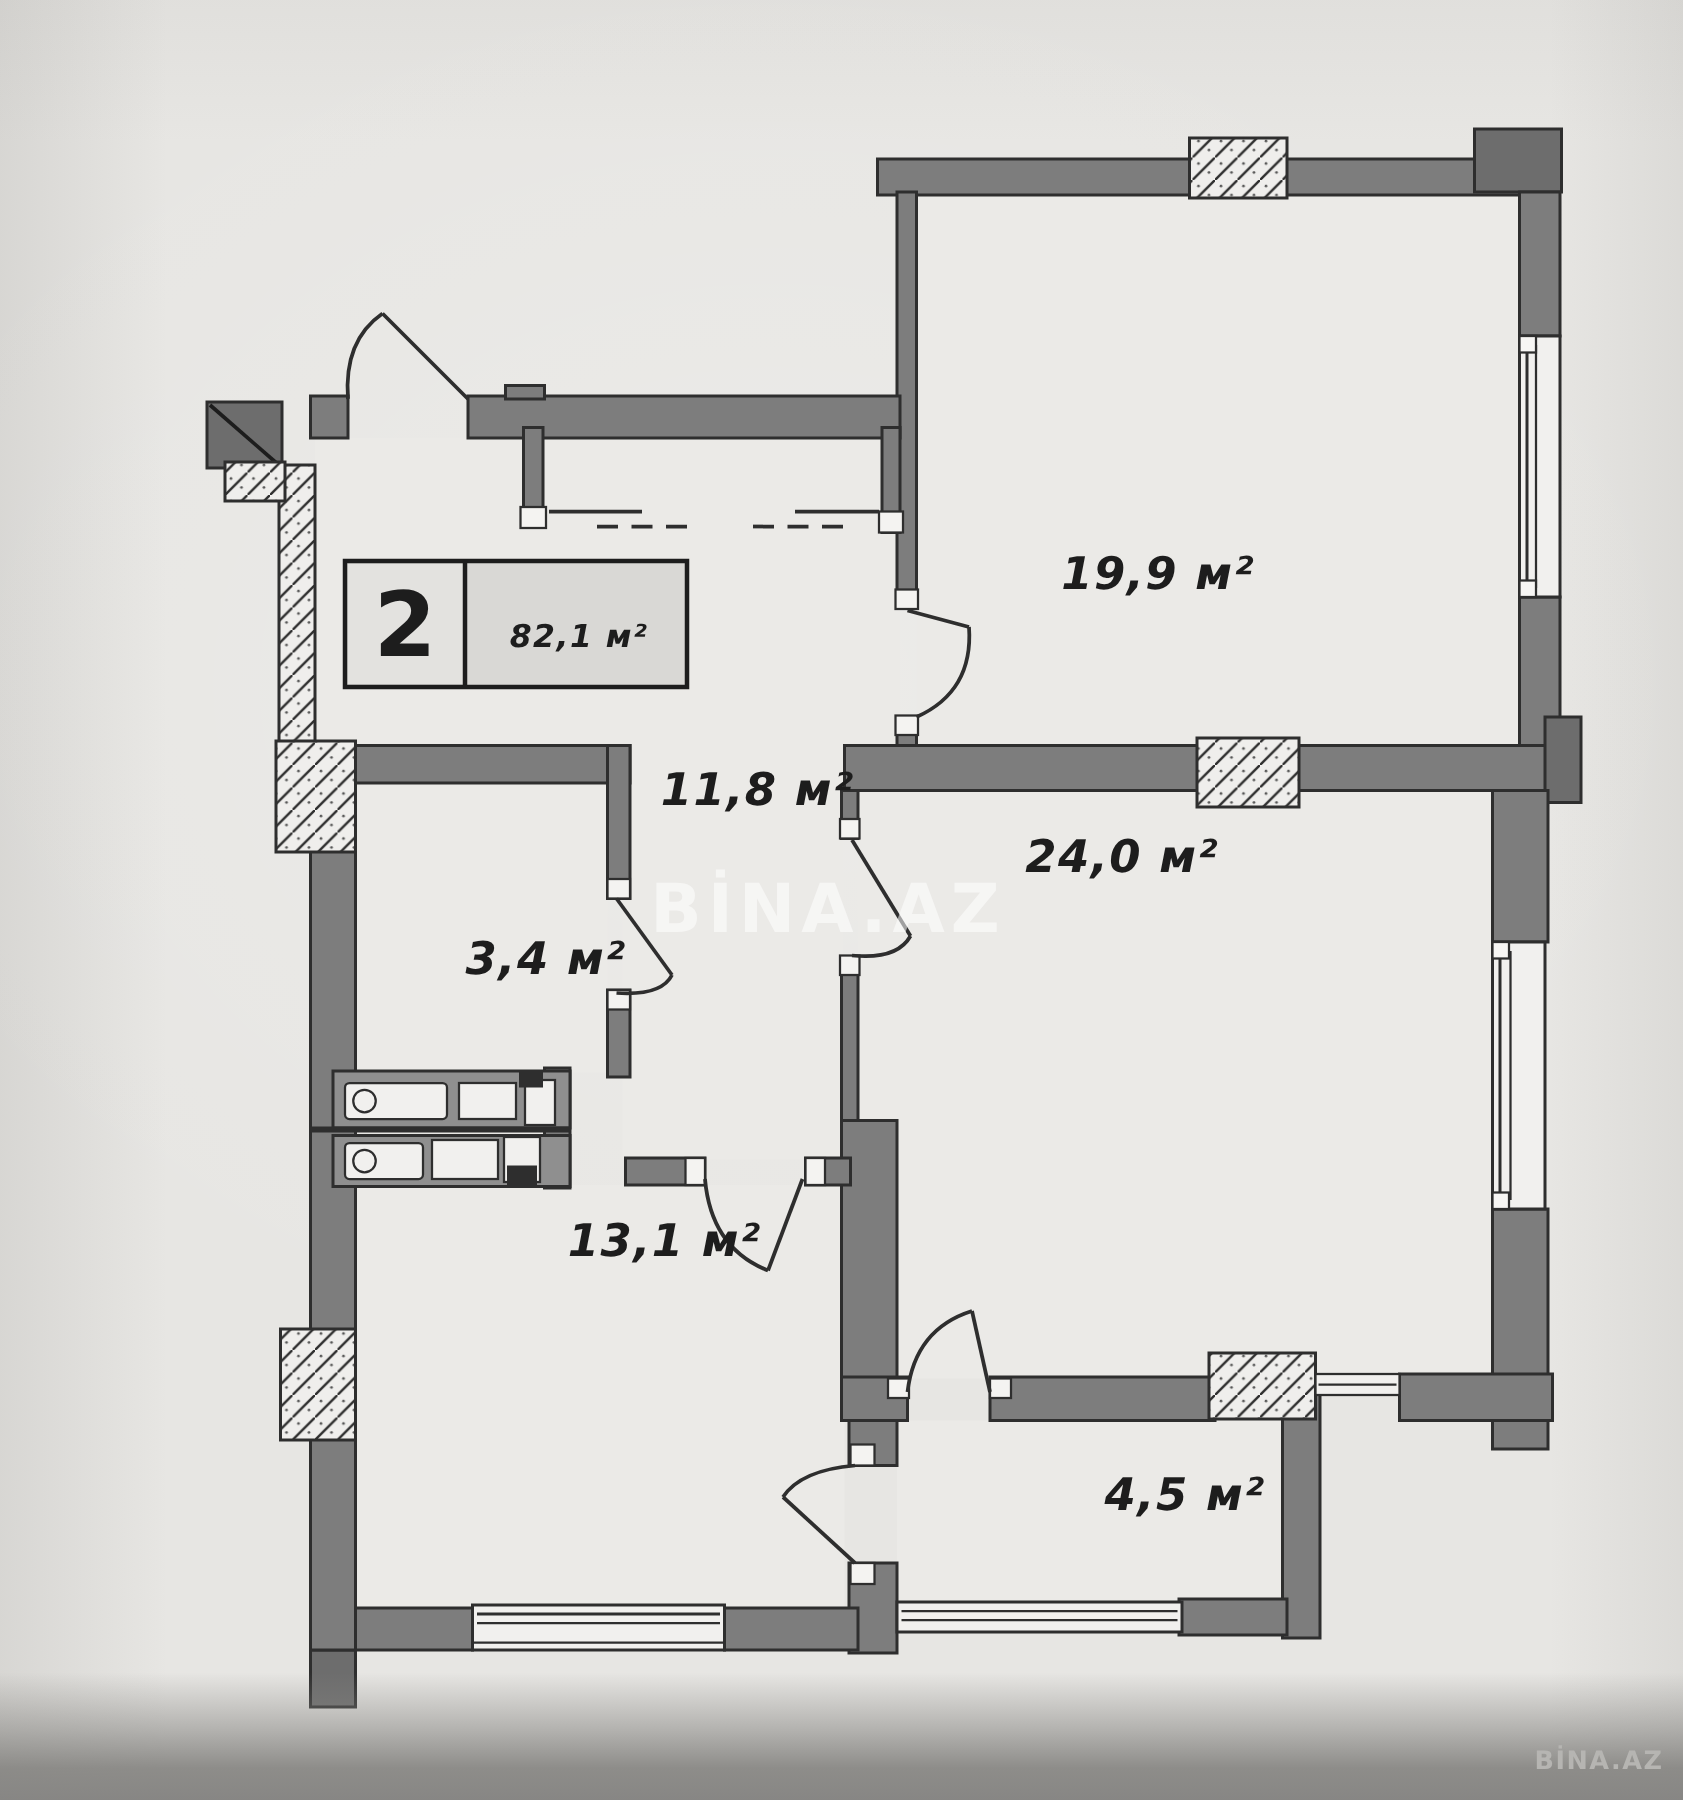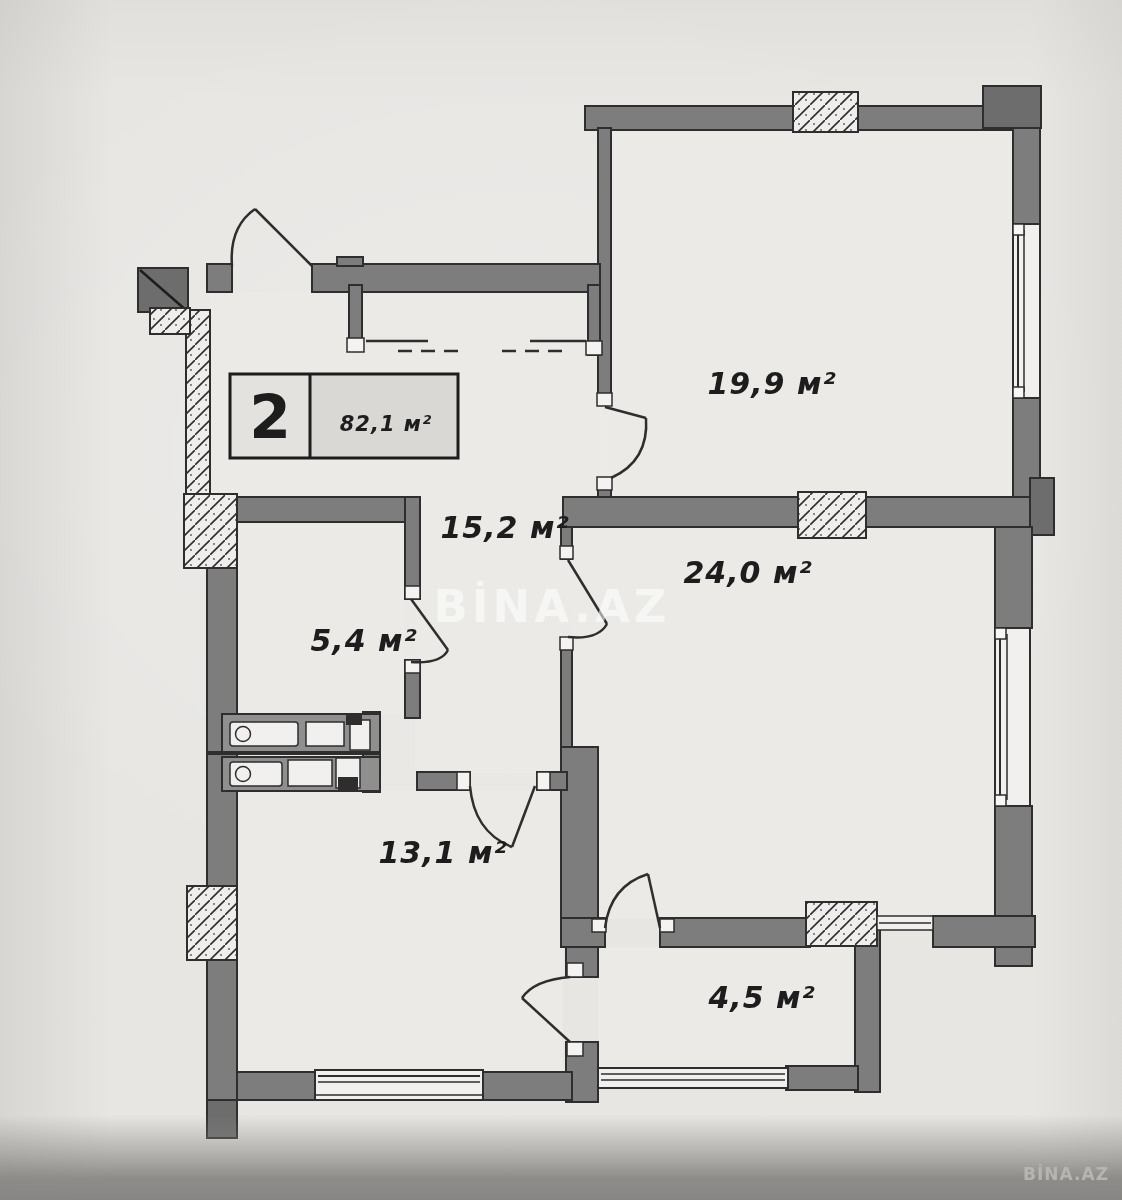--- a/index.html
+++ b/index.html
@@ -230,23 +230,23 @@
     <rect x="230" y="374" width="228" height="84" fill="#d9d8d5" stroke="#1d1d1d" stroke-width="3"></rect>
     <rect x="232" y="376" width="78" height="80" fill="#e3e2df"></rect>
     <line x1="310" y1="374" x2="310" y2="458" stroke="#1d1d1d" stroke-width="3"></line>
   </g>
 </svg>
 
   <div class="lbl unit-num" style="left:270px;top:417px;">2</div>
   <div class="lbl unit-area" style="left:386px;top:424px;">82,1 м²</div>
 
   <div class="lbl room-lbl" style="left:772px;top:383px;">19,9 м²</div>
-  <div class="lbl room-lbl" style="left:505px;top:527px;">15,2 м²</div>
+  <div class="lbl room-lbl" style="left:505px;top:527px;">11,8 м²</div>
   <div class="lbl room-lbl" style="left:748px;top:572px;">24,0 м²</div>
-  <div class="lbl room-lbl" style="left:364px;top:640px;">5,4 м²</div>
-  <div class="lbl room-lbl" style="left:443px;top:852px;">13,1 м²</div>
-  <div class="lbl room-lbl" style="left:762px;top:997px;">4,5 м²</div>
+  <div class="lbl room-lbl" style="left:364px;top:640px;">3,4 м²</div>
+  <div class="lbl room-lbl" style="left:443px;top:828px;">13,1 м²</div>
+  <div class="lbl room-lbl" style="left:790px;top:997px;">4,5 м²</div>
 
   <div class="wm-center" style="left:552px;top:606px;">BİNA.AZ</div>
 
   <div class="photo-band"></div>
   <div class="wm-corner" style="left:1066px;top:1174px;">BİNA.AZ</div>
 </div>
 
 </body></html>

